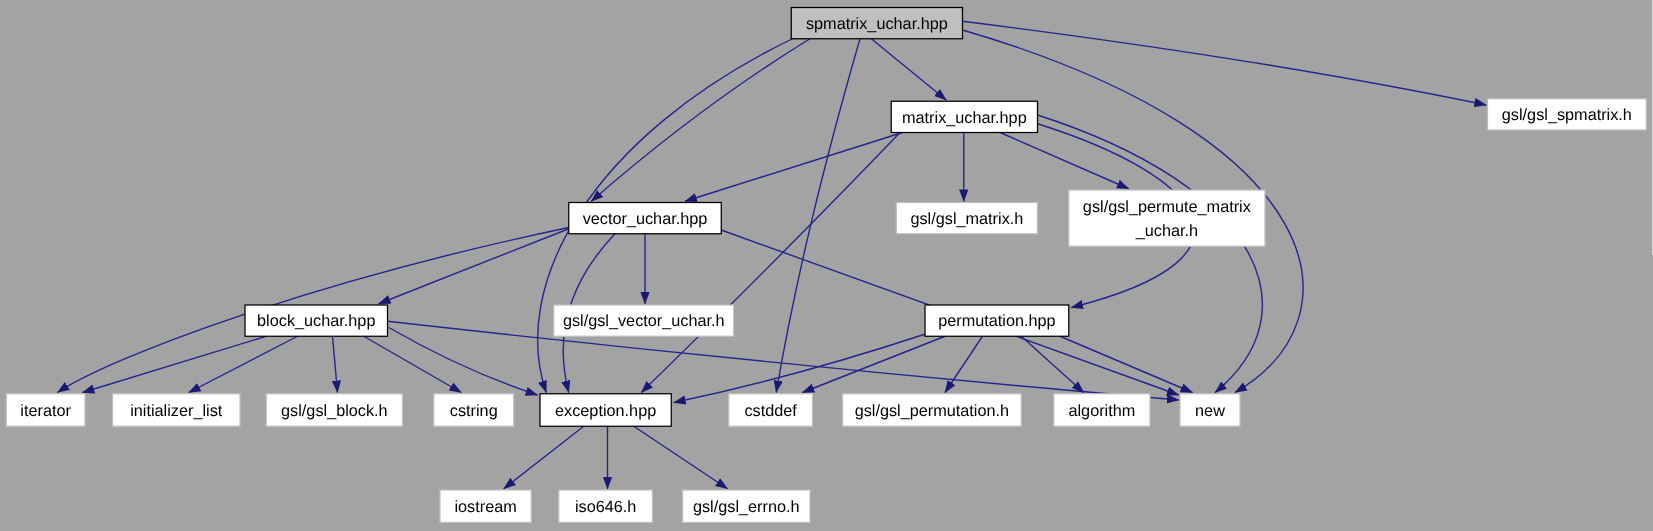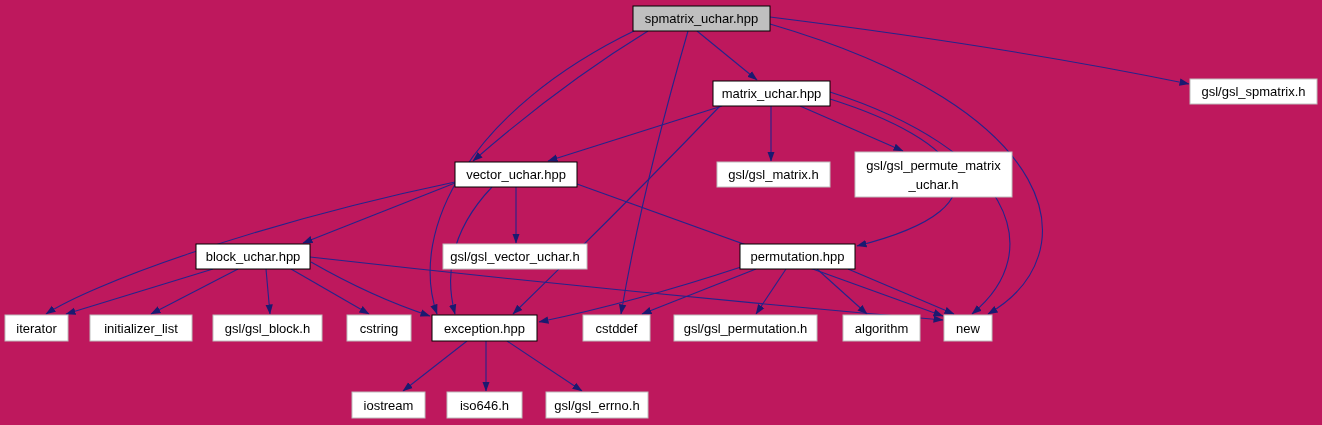--- a/index.html
+++ b/index.html
@@ -1,17 +1,17 @@
 <!DOCTYPE html>
 <html><head>
 <meta charset="utf-8">
 <style>
   html,body{margin:0;padding:0;background:#ffffff;}
   body{font-family:"Liberation Sans", sans-serif;}
-  #canvas-wrap{position:relative;width:1322px;height:425px;background:#be185d;overflow:hidden;}
+  #canvas-wrap{position:relative;width:1322px;height:425px;background:#a3a3a3;overflow:hidden;}
   svg{display:block;}
   .node-rect{stroke-width:1px;}
   .node-label{font-family:"Liberation Sans", sans-serif;font-size:13px;fill:#000000;}
   .edge{fill:none;stroke-width:1.1px;}
 </style>
 </head>
 <body>
 
 <div id="canvas-wrap">
   <svg id="graph-svg" width="1322" height="425" viewBox="0 0 1322 425" xmlns="http://www.w3.org/2000/svg">

